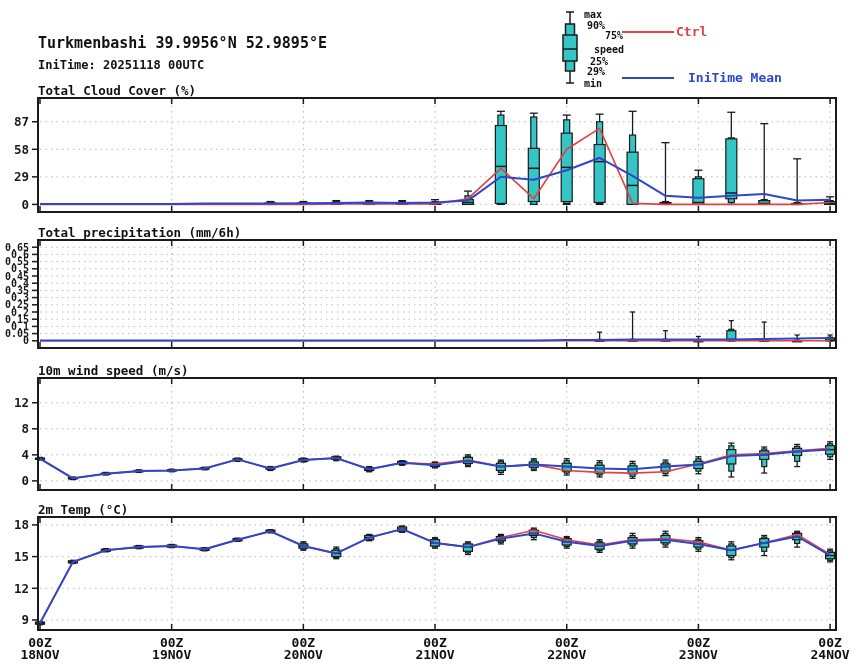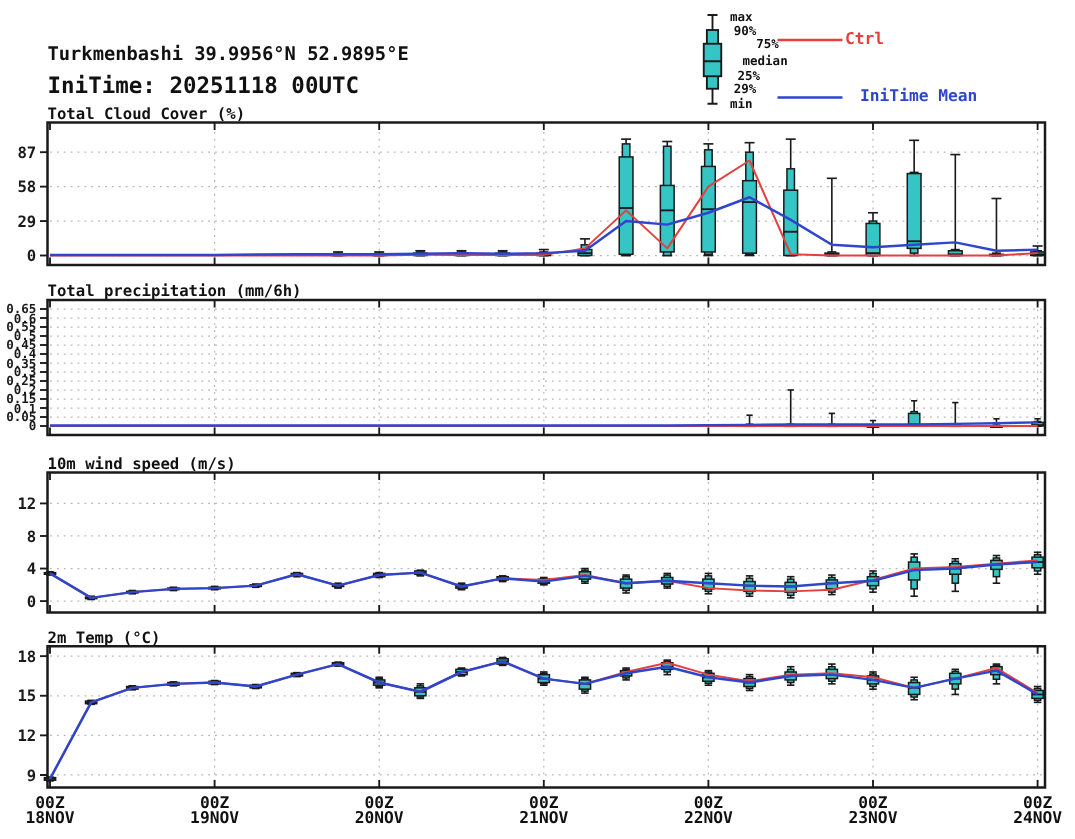--- a/index.html
+++ b/index.html
@@ -1,21 +1,21 @@
 <!DOCTYPE html>
 <html><head>
 <meta charset="utf-8">
 <style>
   html,body{margin:0;padding:0;background:#fff;}
   #app{position:relative;width:860px;height:671px;background:#ffffff;overflow:hidden;
        font-family:"DejaVu Sans Mono","Liberation Mono",monospace;color:#111;}
   .hdr{position:absolute;left:38px;font-weight:bold;white-space:nowrap;}
   #hdr-title{top:8px;font-size:17px;letter-spacing:1px;}
   #hdr-loc{top:34px;font-size:15px;}
-  #hdr-ini{top:58px;font-size:18px;}
+  #hdr-ini{top:58px;font-size:12px;}
   .panel-title{position:absolute;left:38px;font-weight:bold;font-size:12.5px;white-space:nowrap;}
   #chart-svg{position:absolute;left:0;top:0;}
   #legend{position:absolute;left:540px;top:8px;width:300px;height:86px;}
   .lgl{position:absolute;font-size:10px;font-weight:bold;white-space:nowrap;text-align:right;}
   .legend-line{position:absolute;width:52px;height:0;}
   .legend-txt{position:absolute;font-size:13px;font-weight:bold;white-space:nowrap;}
   #time-labels{position:absolute;left:0;top:637px;width:860px;height:30px;}
   .tlab{position:absolute;width:64px;text-align:center;font-size:13px;font-weight:bold;line-height:12px;}
 </style>
 </head>
@@ -30,21 +30,21 @@
       <line x1="20" y1="4" x2="20" y2="75" stroke="#1a1a1a" stroke-width="1.5"></line>
       <line x1="16" y1="4" x2="24" y2="4" stroke="#1a1a1a" stroke-width="1.5"></line>
       <line x1="16" y1="75" x2="24" y2="75" stroke="#1a1a1a" stroke-width="1.5"></line>
       <rect x="15.5" y="16" width="9" height="47" fill="#36c5c5" stroke="#1a1a1a" stroke-width="1.5"></rect>
       <rect x="13" y="27" width="14" height="26" fill="#36c5c5" stroke="#1a1a1a" stroke-width="1.5"></rect>
       <line x1="13" y1="41" x2="27" y2="41" stroke="#1a1a1a" stroke-width="1.5"></line>
     </svg>
     <div class="lgl" style="left:44px;top:1px;">max</div>
     <div class="lgl" style="left:47px;top:12px;">90%</div>
     <div class="lgl" style="left:50px;top:22px;margin-left:15px;">75%</div>
-    <div class="lgl" style="left:54px;top:36px;">median</div>
+    <div class="lgl" style="left:54px;top:36px;">speed</div>
     <div class="lgl" style="left:50px;top:48px;">25%</div>
     <div class="lgl" style="left:47px;top:58px;">29%</div>
     <div class="lgl" style="left:44px;top:70px;">min</div>
 
     <div class="legend-line" style="left:82px;top:23px;border-top:2.5px solid #e34040;"></div>
     <div class="legend-txt" style="left:136px;top:16px;color:#e34040;">Ctrl</div>
     <div class="legend-line" style="left:82px;top:69px;border-top:2.5px solid #2e46cc;"></div>
     <div class="legend-txt" style="left:148px;top:62px;color:#2e46cc;">IniTime Mean</div>
   </div>
 

